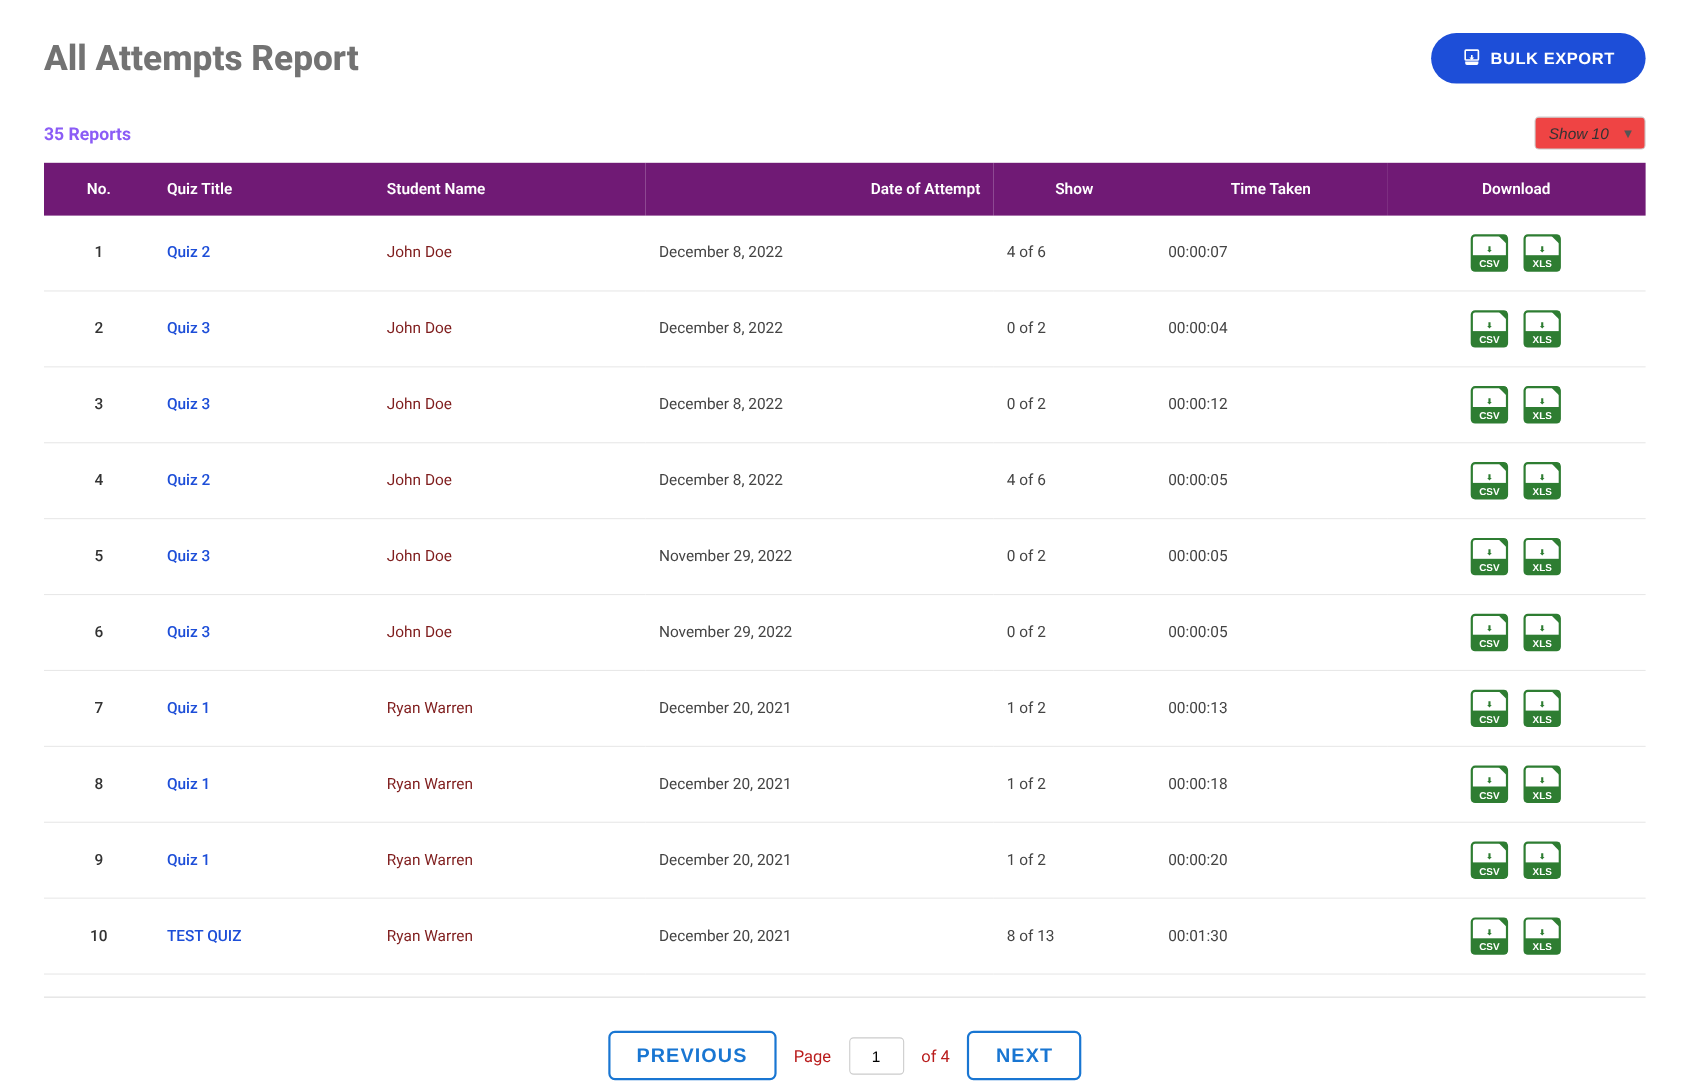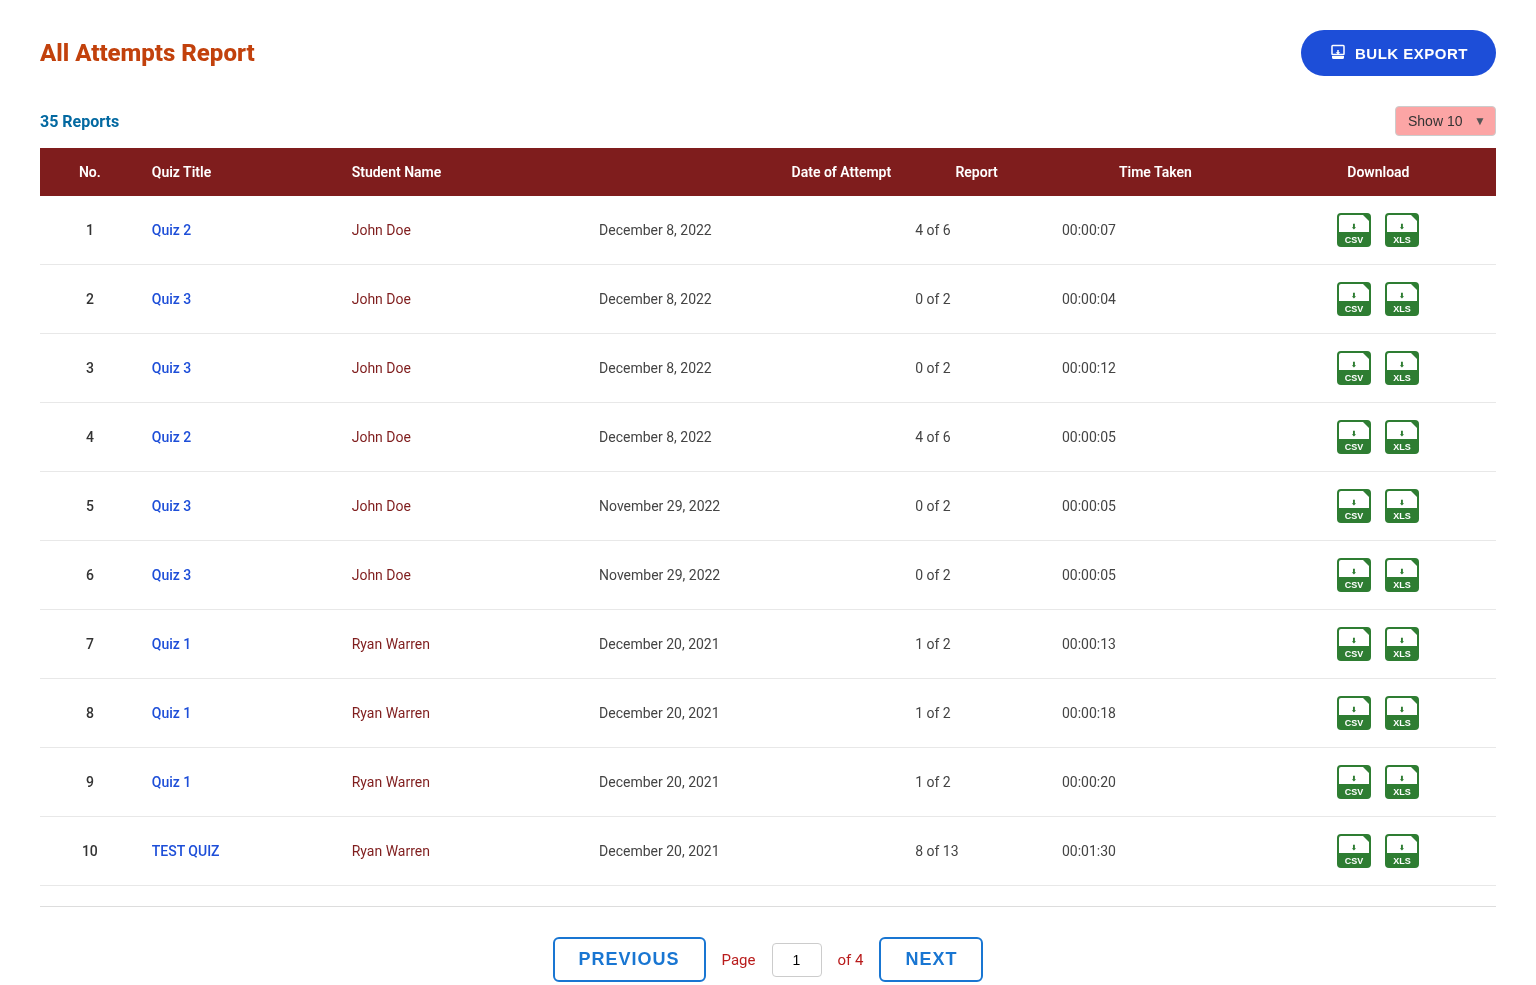--- a/index.html
+++ b/index.html
@@ -11,23 +11,23 @@
     }
 
     .header-row {
       display: flex;
       justify-content: space-between;
       align-items: center;
       margin-bottom: 30px;
     }
 
     .page-title {
-      font-size: 24px;
+      font-size: 32px;
       font-weight: 800;
-      color: #c2410c;
+      color: #737373;
     }
 
     .bulk-export-btn {
       background: #1d4ed8;
       color: #fff;
       border: none;
       border-radius: 30px;
       padding: 14px 28px;
       font-size: 15px;
       font-weight: 700;
@@ -40,61 +40,62 @@
 
     .sub-header {
       display: flex;
       justify-content: space-between;
       align-items: center;
       margin-bottom: 12px;
     }
 
     .reports-count {
       font-size: 16px;
-      color: #0369a1;
+      color: #8b5cf6;
     }
 
     .reports-count span {
       font-weight: 700;
     }
 
     .show-select-wrapper {
       position: relative;
       display: inline-block;
     }
 
     .show-select {
       border: 1px solid #ccc;
       border-radius: 4px;
       padding: 6px 32px 6px 12px;
       font-size: 14px;
-      background: #fca5a5;
+      background: #ef4444;
       appearance: none;
       cursor: pointer;
       color: #333;
+      font-style: italic;
     }
 
     .show-select-arrow {
       position: absolute;
       right: 10px;
       top: 50%;
       transform: translateY(-50%);
       pointer-events: none;
       font-size: 12px;
       color: #555;
     }
 
     table {
       width: 100%;
       border-collapse: collapse;
       margin-bottom: 20px;
     }
 
     thead tr {
-      background: #7f1d1d;
+      background: #701a75;
       color: #fff;
     }
 
     thead th {
       padding: 16px 12px;
       font-size: 14px;
       font-weight: 600;
       text-align: left;
     }
 
@@ -217,21 +218,21 @@
   </div>
 </div>
 
 <table>
   <thead>
     <tr>
       <th>No.</th>
       <th>Quiz Title</th>
       <th>Student Name</th>
       <th>Date of Attempt</th>
-      <th>Report</th>
+      <th>Show</th>
       <th>Time Taken</th>
       <th>Download</th>
     </tr>
   </thead>
   <tbody id="table-body">
   <tr>
         <td>1</td>
         <td><span class="link-text">Quiz 2</span></td>
         <td><span class="student-link">John Doe</span></td>
         <td>December 8, 2022</td>

